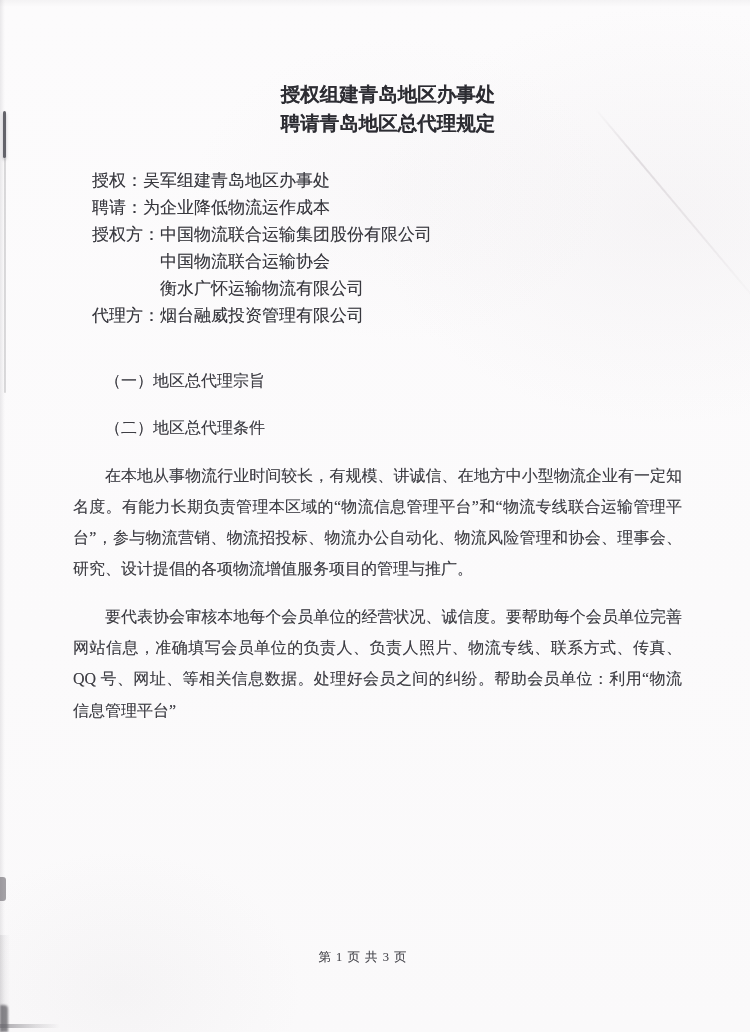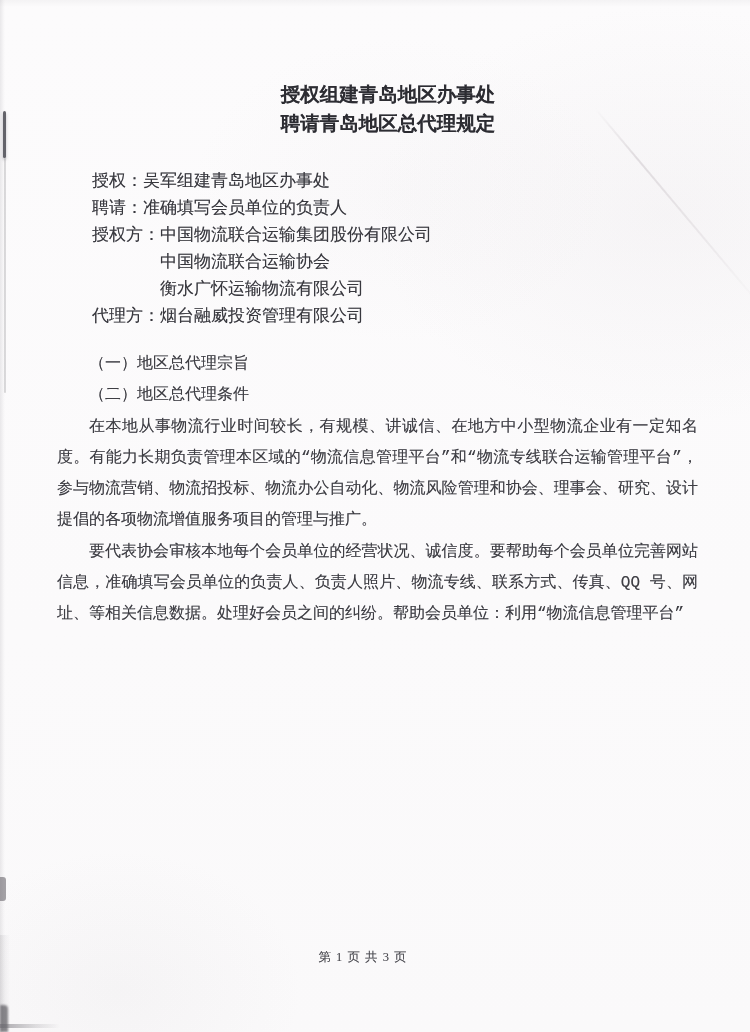--- a/index.html
+++ b/index.html
@@ -79,24 +79,23 @@
   .info-row.continuation { padding-left: 103px; }
 
   .body-text {
     position: absolute; top: 349px; left: 57px; width: 641px;
     font-size: 16px; line-height: 31.3px;
     text-align: justify; text-justify: inter-character;
     color: #3e3e44;
     text-shadow: 0 0 0.5px rgba(62,62,72,0.45);
   }
   .body-text p, .body-text h3 {
-    margin: 0; padding: 0;
+    margin: 16px; padding: 0;
     font-size: 16px; font-weight: normal;
     text-indent: 2em;
-    font-family: Liberation Mono, monospace;
   }
 
   .footer {
     position: absolute; top: 949px; left: 16px; width: 694px;
     text-align: center;
     font-size: 12.5px; color: #4c4c52; letter-spacing: 1px;
     text-shadow: 0 0 0.4px rgba(70,70,80,0.4);
   }
 </style>
 </head>
@@ -114,21 +113,21 @@
   <div class="bottom-edge-line"></div>
   <div class="paper-crease"></div>
 
   <div class="title-block">
     <div>授权组建青岛地区办事处</div>
     <div>聘请青岛地区总代理规定</div>
   </div>
 
   <div class="info-block">
     <div class="info-row">授权：吴军组建青岛地区办事处</div>
-    <div class="info-row">聘请：准确填写会员单位的负责人</div>
+    <div class="info-row">聘请：为企业降低物流运作成本</div>
     <div class="info-row">授权方：中国物流联合运输集团股份有限公司</div>
     <div class="info-row continuation">中国物流联合运输协会</div>
     <div class="info-row continuation">衡水广怀运输物流有限公司</div>
     <div class="info-row">代理方：烟台融威投资管理有限公司</div>
   </div>
 
   <div class="body-text">
     <h3>（一）地区总代理宗旨</h3>
     <h3>（二）地区总代理条件</h3>
     <p>在本地从事物流行业时间较长，有规模、讲诚信、在地方中小型物流企业有一定知名度。有能力长期负责管理本区域的“物流信息管理平台”和“物流专线联合运输管理平台”，参与物流营销、物流招投标、物流办公自动化、物流风险管理和协会、理事会、研究、设计提倡的各项物流增值服务项目的管理与推广。</p>

